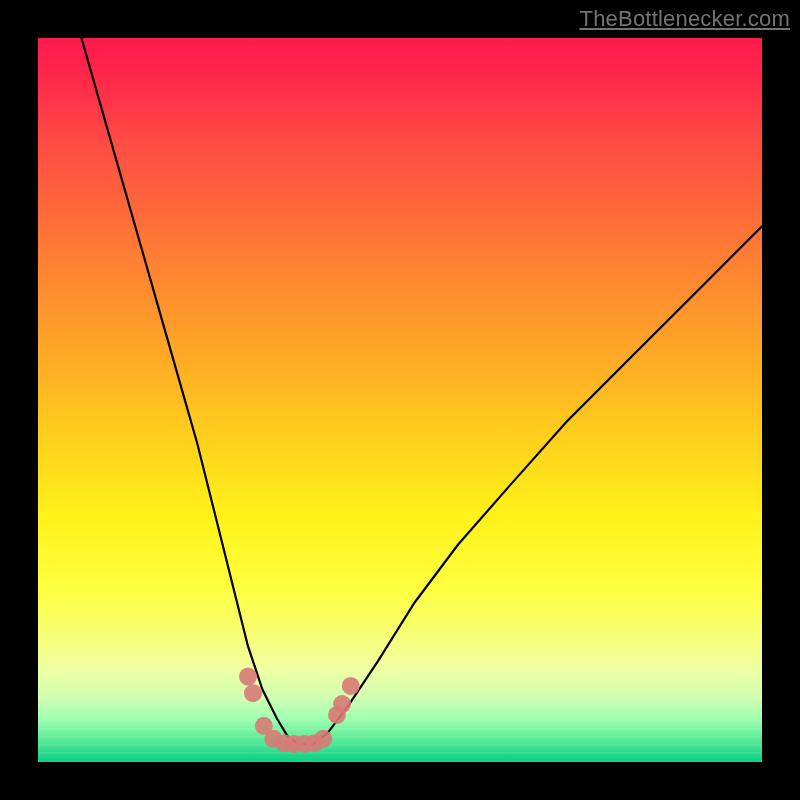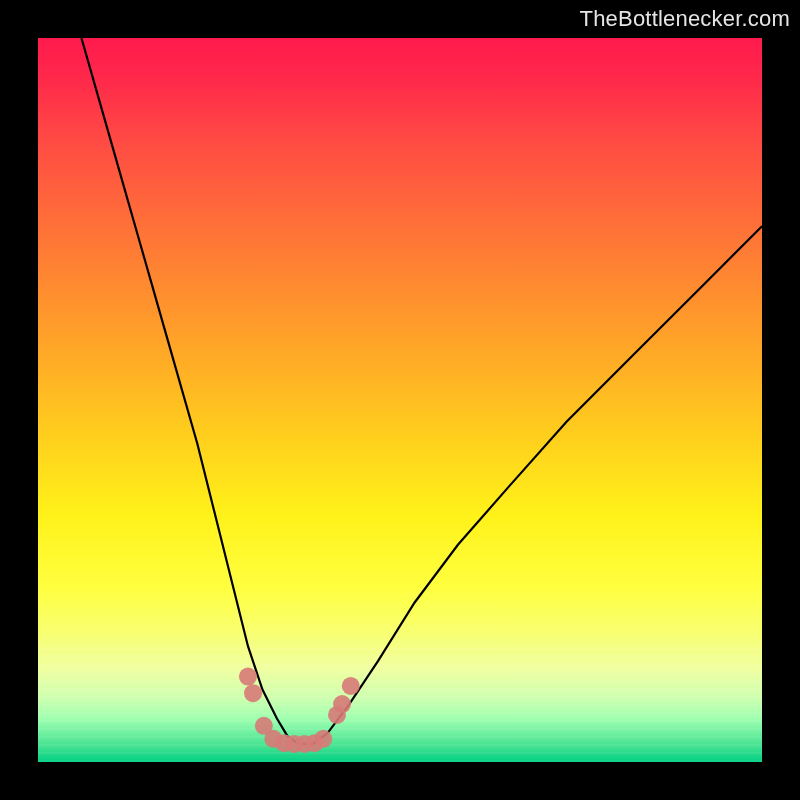--- a/index.html
+++ b/index.html
@@ -52,25 +52,26 @@
   .near-bottom-stripes {
     position: absolute;
     left: 0;
     width: 100%;
     pointer-events: none;
   }
   .watermark {
     position: absolute;
     top: 6px;
     right: 10px;
-    color: #e5e5e5;
+    color: #737373;
     font-size: 22px;
     font-weight: 500;
     letter-spacing: 0.2px;
     user-select: none;
+    text-decoration: underline;
   }
 </style>
 </head>
 <body>
 
 <div class="frame">
 
   <div class="plot-area">
 
     <div class="near-bottom-stripes" style="bottom:0; height:120px; background:repeating-linear-gradient(to bottom, rgba(255,255,255,0) 0px, rgba(255,255,255,0) 6px, rgba(255,255,255,0.06) 6px, rgba(255,255,255,0.06) 8px);"></div>

